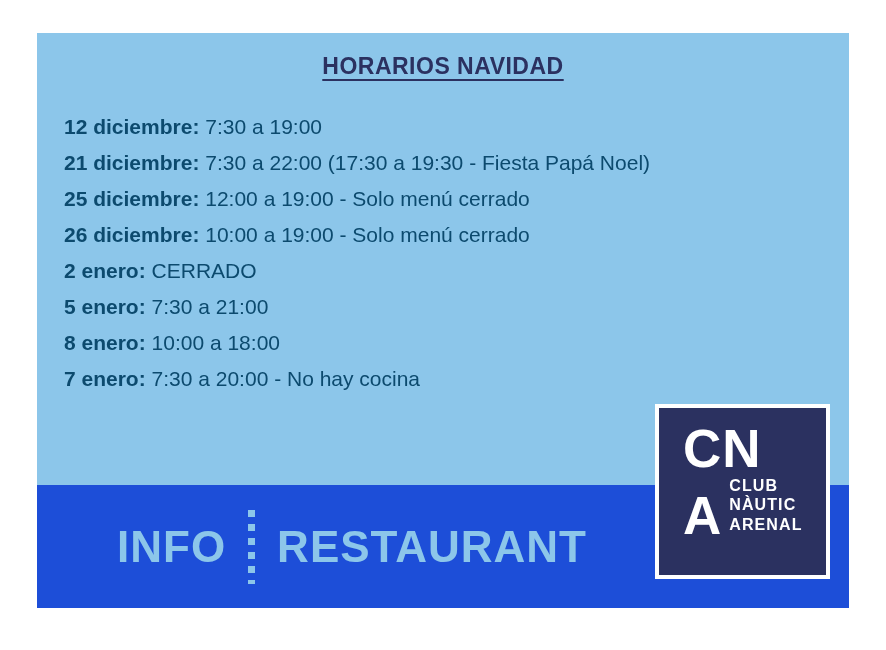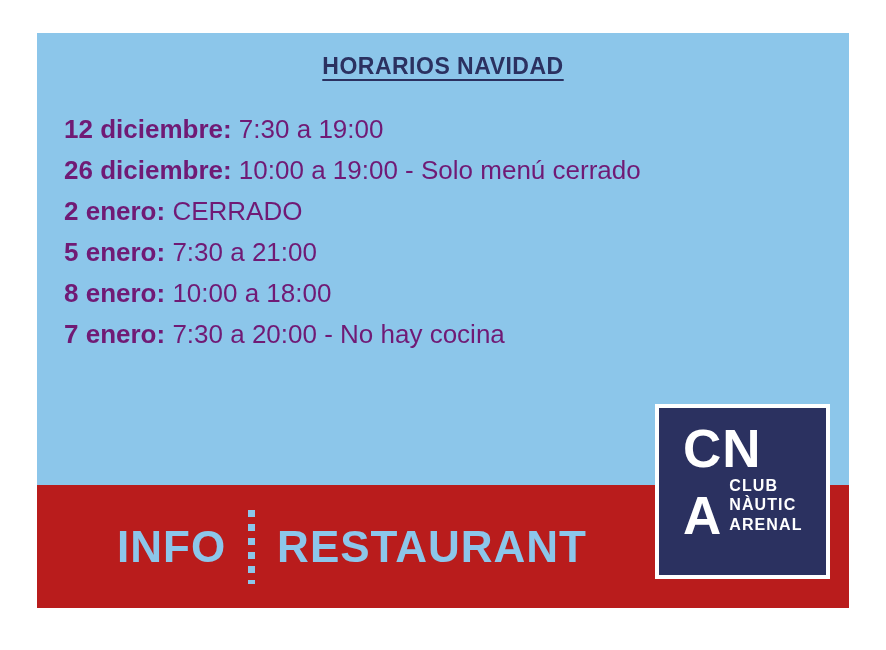--- a/index.html
+++ b/index.html
@@ -30,39 +30,39 @@
     letter-spacing: 0.5px;
     padding-top: 20px;
     text-decoration: underline;
     text-underline-offset: 5px;
   }
   .schedule {
     margin-top: 28px;
     padding-left: 27px;
   }
   .row {
-    font-size: 26px;
-    color: #701a75;
+    font-size: 21px;
+    color: #0c4a6e;
     line-height: 1.0;
     padding: 7.5px 0;
     white-space: nowrap;
   }
   .row .date {
     font-weight: bold;
   }
   .row .detail {
     font-weight: normal;
   }
   .footer {
     position: absolute;
     left: 0;
     bottom: 0;
     width: 812px;
     height: 123px;
-    background: #b91c1c;
+    background: #1d4ed8;
   }
   .footer-text {
     position: absolute;
     left: 80px;
     top: 50%;
     transform: translateY(-50%);
     display: flex;
     align-items: center;
     gap: 22px;
   }
@@ -136,20 +136,26 @@
 
 <div class="poster">
 
   <div class="title">HORARIOS NAVIDAD</div>
 
   <div class="schedule">
     <div class="row">
       <span class="date">12 diciembre:</span><span class="detail"> 7:30 a 19:00</span>
     </div>
     <div class="row">
+      <span class="date">21 diciembre:</span><span class="detail"> 7:30 a 22:00 (17:30 a 19:30 - Fiesta Papá Noel)</span>
+    </div>
+    <div class="row">
+      <span class="date">25 diciembre:</span><span class="detail"> 12:00 a 19:00 - Solo menú cerrado</span>
+    </div>
+    <div class="row">
       <span class="date">26 diciembre:</span><span class="detail"> 10:00 a 19:00 - Solo menú cerrado</span>
     </div>
     <div class="row">
       <span class="date">2 enero:</span><span class="detail"> CERRADO</span>
     </div>
     <div class="row">
       <span class="date">5 enero:</span><span class="detail"> 7:30 a 21:00</span>
     </div>
     <div class="row">
       <span class="date">8 enero:</span><span class="detail"> 10:00 a 18:00</span>

